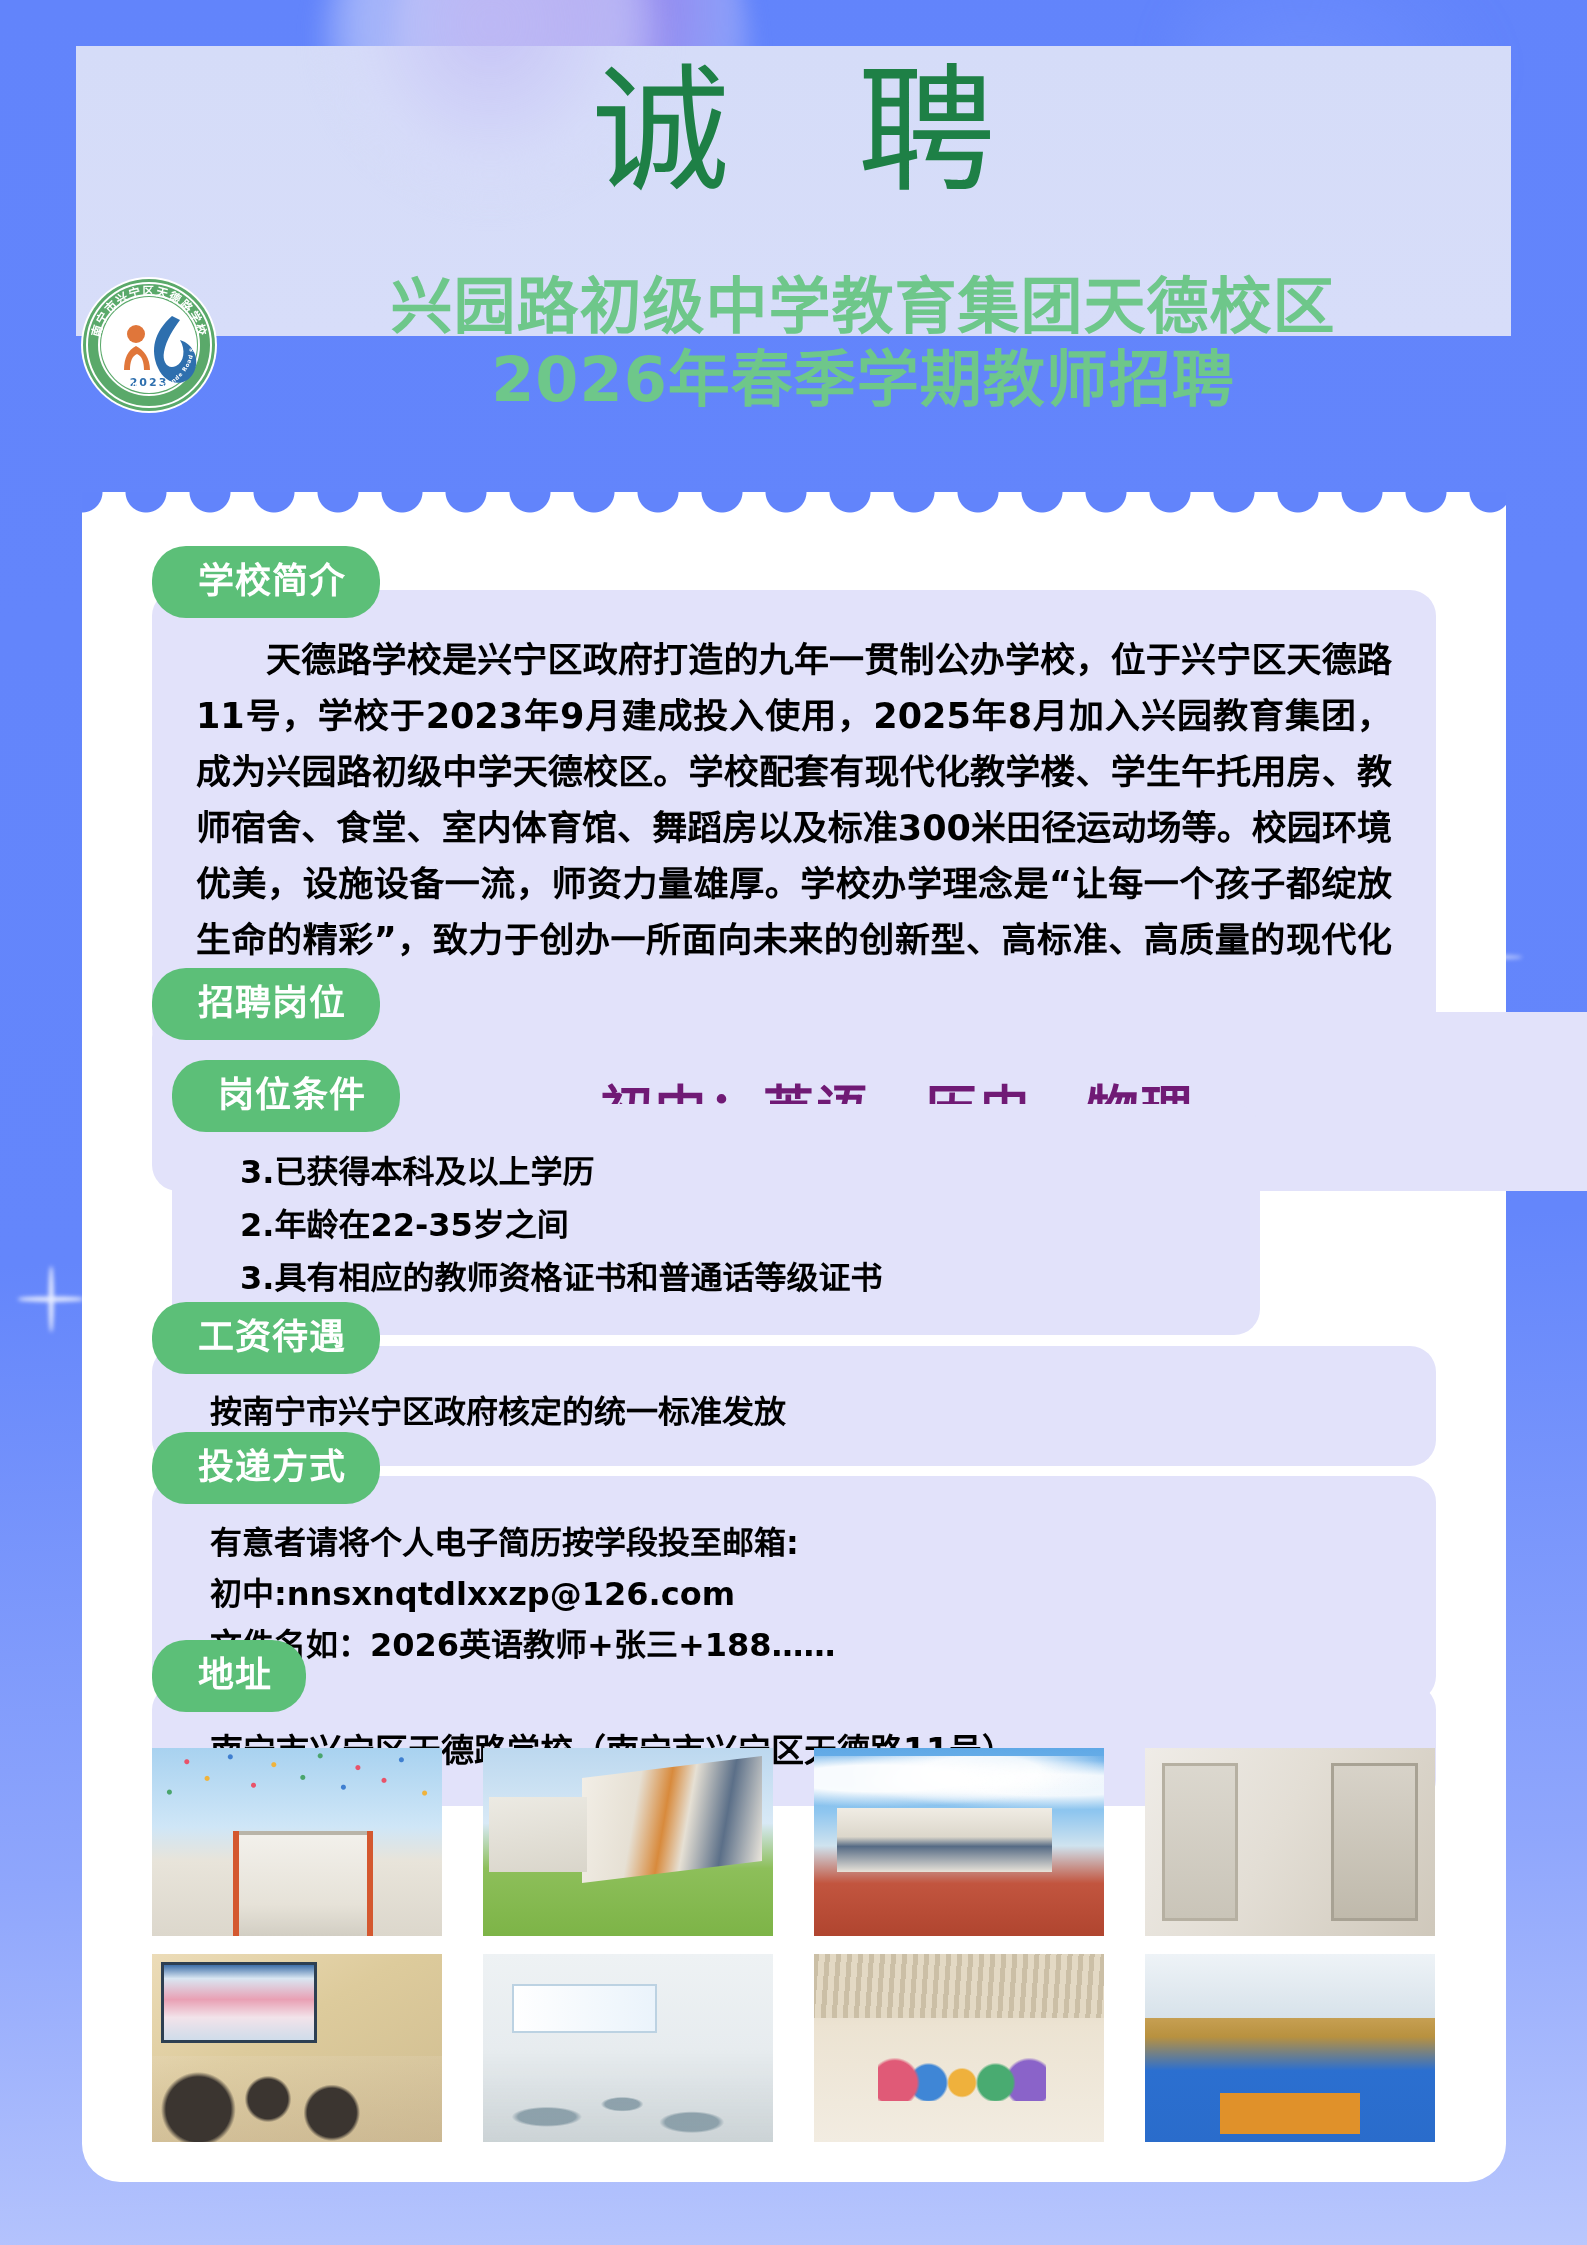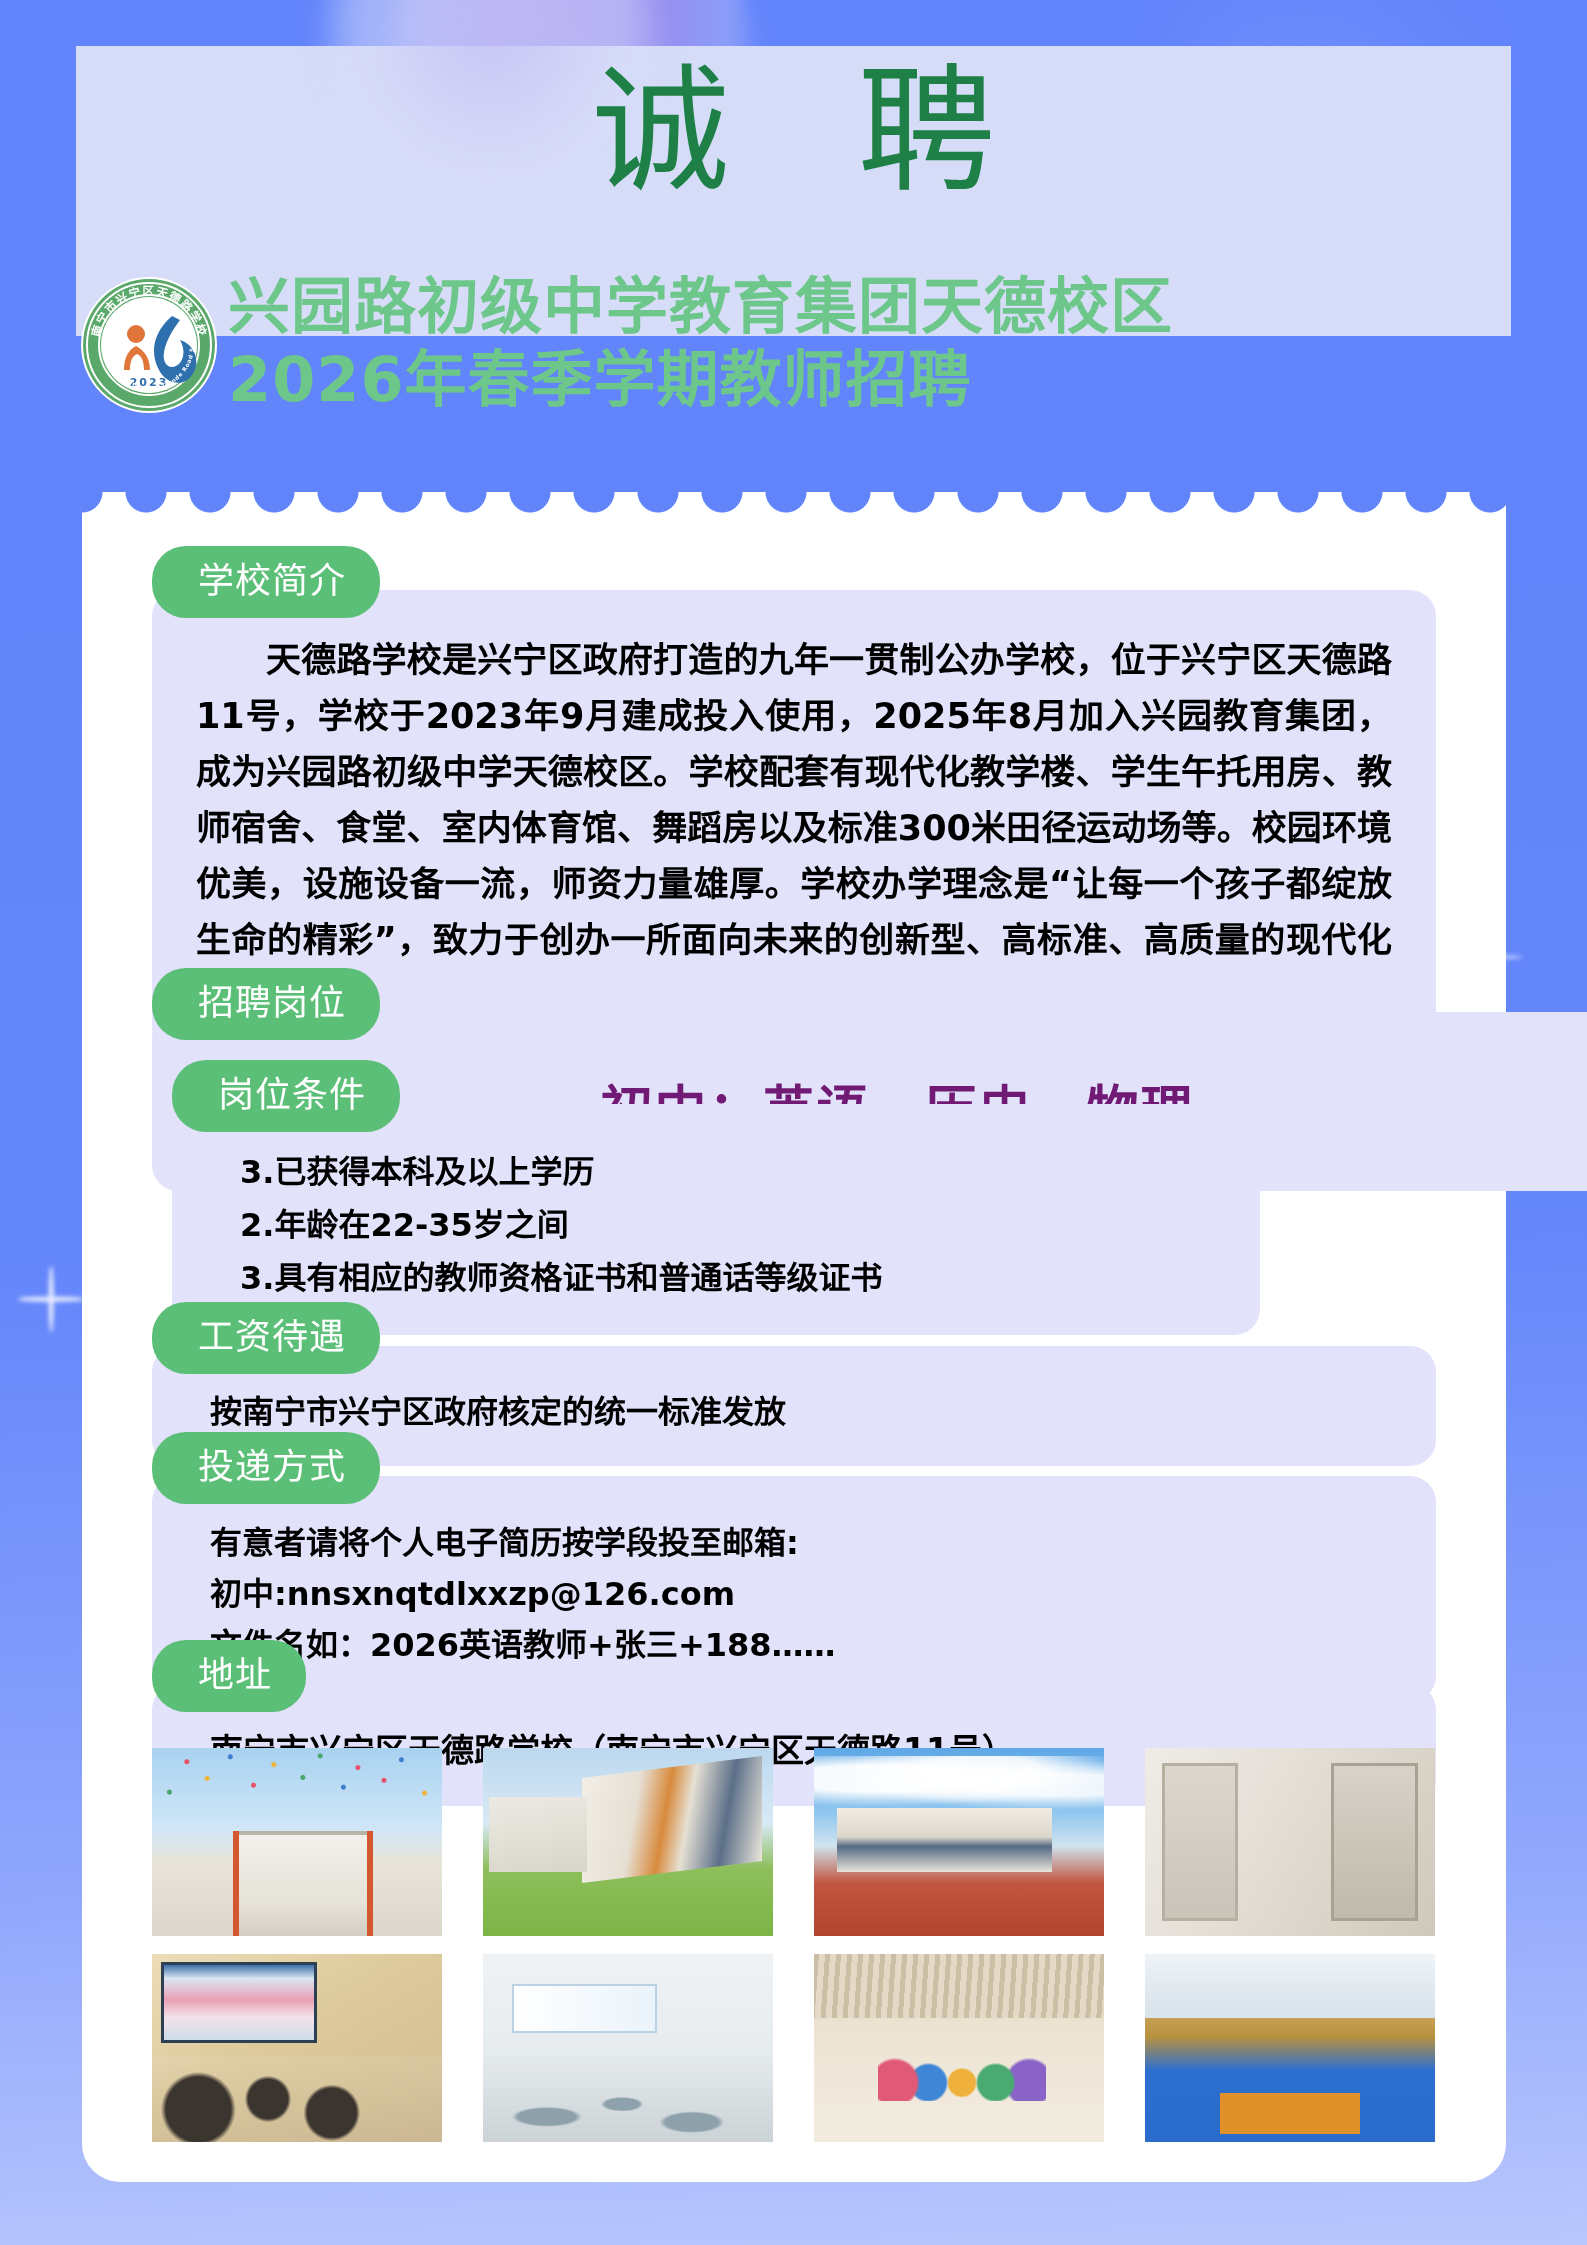--- a/index.html
+++ b/index.html
@@ -106,21 +106,21 @@
     width: 138px;
     height: 138px;
     z-index: 6;
   }
 
   .sub-titles {
     position: absolute;
     left: 228px;
     top: 272px;
     width: 1270px;
-    text-align: left;
+    text-align: center;
     z-index: 5;
   }
   .sub-title-1, .sub-title-2 {
     color: #6ec78a;
     font-weight: 700;
     font-family: "DejaVu Sans", "Liberation Sans", sans-serif;
     line-height: 1.12;
     white-space: nowrap;
   }
   .sub-title-1 { font-size: 62px; letter-spacing: 1px; }
@@ -158,21 +158,21 @@
   
   .section { position: absolute; }
 
   .tag {
     position: relative;
     z-index: 3;
     display: inline-block;
     background: #5cbf78;
     color: #ffffff;
     font-size: 36px;
-    font-weight: 400;
+    font-weight: 700;
     line-height: 1;
     padding: 17px 34px 19px 46px;
     border-radius: 34px;
     font-family: "DejaVu Sans", "Liberation Sans", sans-serif;
     letter-spacing: 1px;
     white-space: nowrap;
   }
 
   .panel {
     position: relative;

